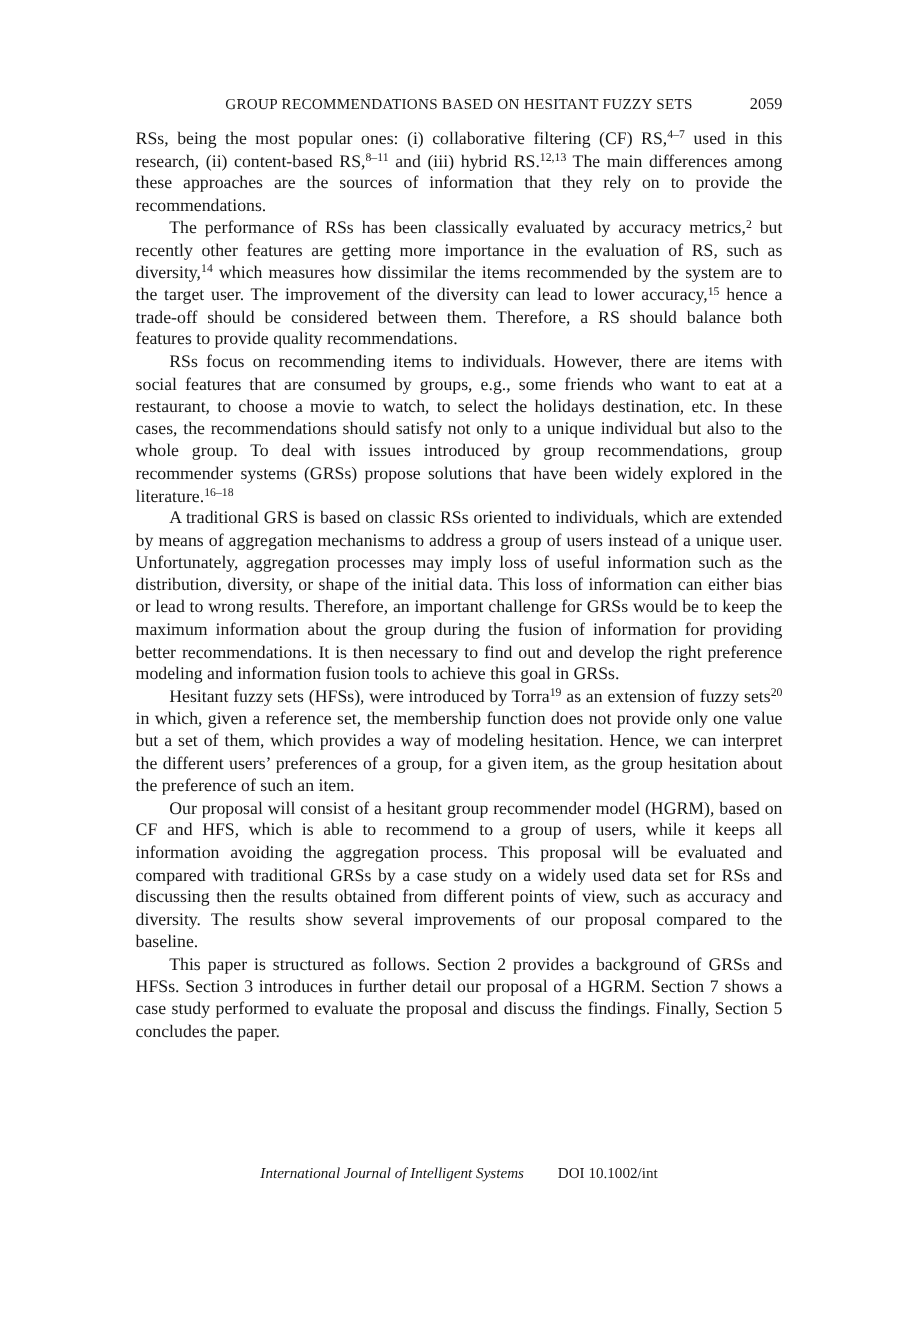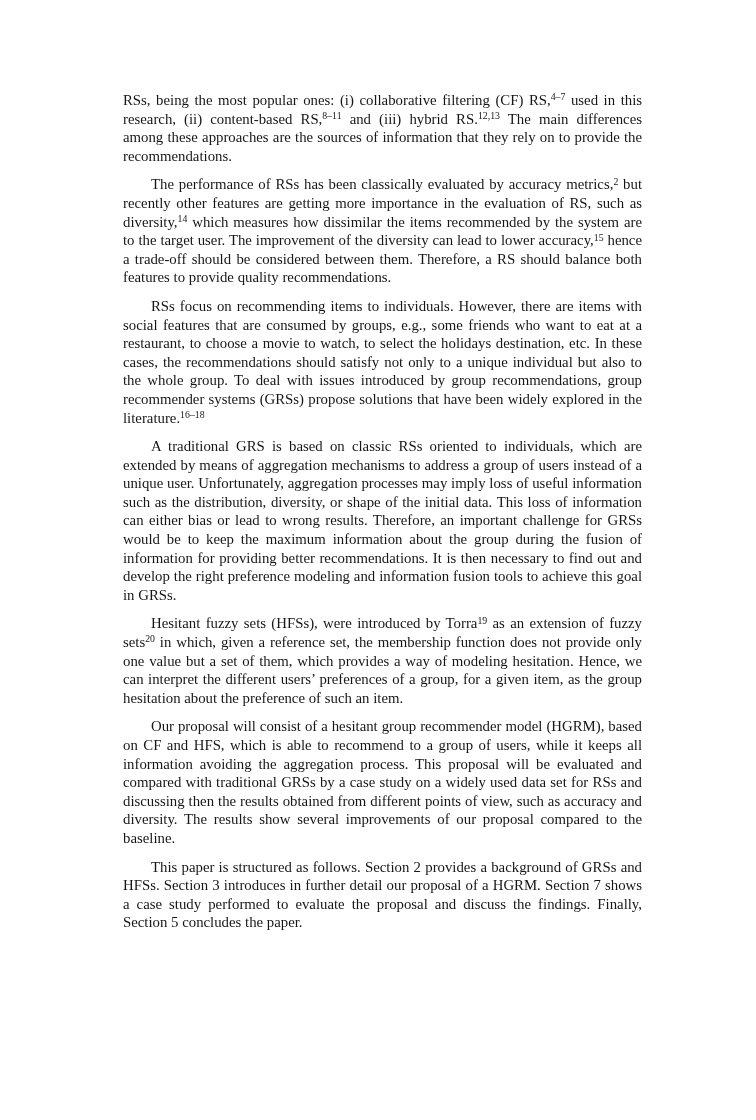--- a/index.html
+++ b/index.html
@@ -38,21 +38,21 @@
     top: -1px;
     font-size: 13.6px;
   }
   .body-text {
     margin-top: 11px;
     font-size: 14.8px;
     line-height: 18.6px;
     text-align: justify;
   }
   .para {
-    margin: 10px;
+    margin: 0;
   }
   .para.indent {
     text-indent: 28px;
   }
   .italic {
   }
   .sup {
     font-size: 9.8px;
     position: relative;
     top: -4.6px;
@@ -74,27 +74,35 @@
   .doi {
     margin-left: 25px;
   }
 </style>
 </head>
 <body>
 
 <div class="page">
   <div class="content">
 
+    <header class="running-head">
+      <div class="head-title">GROUP RECOMMENDATIONS BASED ON HESITANT FUZZY SETS</div>
+      <div class="page-number">2059</div>
+    </header>
 
     <main class="body-text">
 
     <p class="para"><span>RSs, being the most popular ones: (i) collaborative filtering (CF) RS,</span><span class="sup">4–7</span><span> used in this research, (ii) content-based RS,</span><span class="sup">8–11</span><span> and (iii) hybrid RS.</span><span class="sup">12,13</span><span> The main differences among these approaches are the sources of information that they rely on to provide the recommendations.</span></p>
         <p class="para indent"><span>The performance of RSs has been classically evaluated by </span><span class="italic">accuracy</span><span> metrics,</span><span class="sup">2</span><span> but recently other features are getting more importance in the evaluation of RS, such as </span><span class="italic">diversity,</span><span class="sup">14</span><span> which measures how dissimilar the items recommended by the system are to the target user. The improvement of the diversity can lead to lower accuracy,</span><span class="sup">15</span><span> hence a trade-off should be considered between them. Therefore, a RS should balance both features to provide quality recommendations.</span></p>
         <p class="para indent"><span>RSs focus on recommending items to individuals. However, there are items with social features that are consumed by groups, e.g., some friends who want to eat at a restaurant, to choose a movie to watch, to select the holidays destination, etc. In these cases, the recommendations should satisfy not only to a unique individual but also to the whole group. To deal with issues introduced by group recommendations, group recommender systems (GRSs) propose solutions that have been widely explored in the literature.</span><span class="sup">16–18</span></p>
         <p class="para indent"><span>A traditional GRS is based on classic RSs oriented to individuals, which are extended by means of aggregation mechanisms to address a group of users instead of a unique user. Unfortunately, aggregation processes may imply loss of useful information such as the distribution, diversity, or shape of the initial data. This loss of information can either bias or lead to wrong results. Therefore, an important challenge for GRSs would be to keep the maximum information about the group during the fusion of information for providing better recommendations. It is then necessary to find out and develop the right preference modeling and information fusion tools to achieve this goal in GRSs.</span></p>
         <p class="para indent"><span>Hesitant fuzzy sets (HFSs), were introduced by Torra</span><span class="sup">19</span><span> as an extension of fuzzy sets</span><span class="sup">20</span><span> in which, given a reference set, the membership function does not provide only one value but a set of them, which provides a way of modeling hesitation. Hence, we can interpret the different users’ preferences of a group, for a given item, as the group hesitation about the preference of such an item.</span></p>
         <p class="para indent"><span>Our proposal will consist of a hesitant group recommender model (HGRM), based on CF and HFS, which is able to recommend to a group of users, while it keeps all information avoiding the aggregation process. This proposal will be evaluated and compared with traditional GRSs by a case study on a widely used data set for RSs and discussing then the results obtained from different points of view, such as accuracy and diversity. The results show several improvements of our proposal compared to the baseline.</span></p>
         <p class="para indent"><span>This paper is structured as follows. Section 2 provides a background of GRSs and HFSs. Section 3 introduces in further detail our proposal of a HGRM. Section 7 shows a case study performed to evaluate the proposal and discuss the findings. Finally, Section 5 concludes the paper.</span></p>
       </main>
 
   </div>
 
+  <footer class="footer">
+    <span class="journal">International Journal of Intelligent Systems</span>
+    <span class="doi">DOI 10.1002/int</span>
+  </footer>
 </div>
 
 </body></html>

